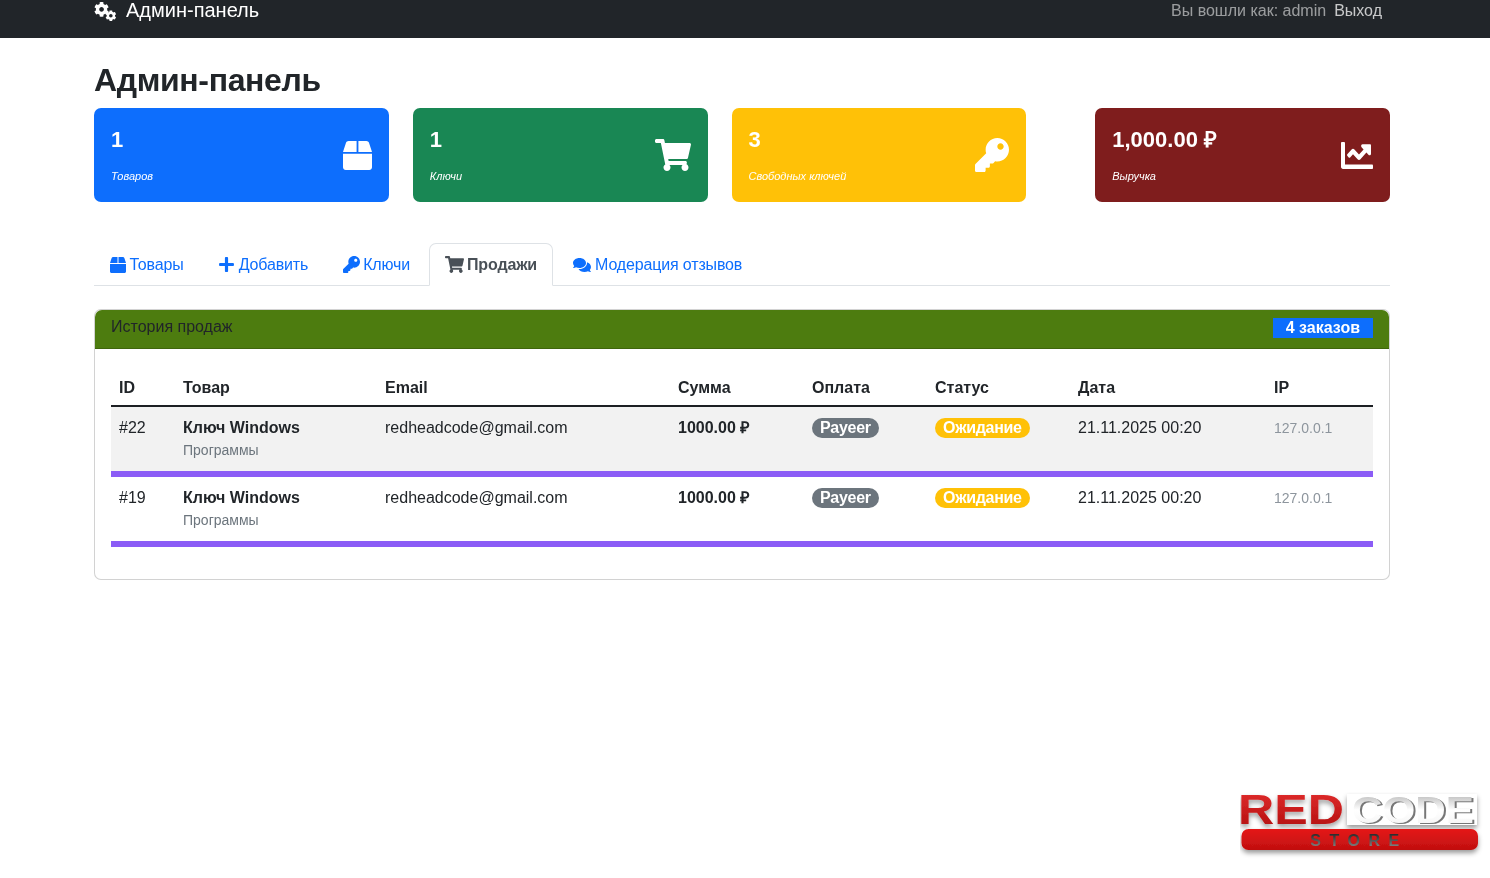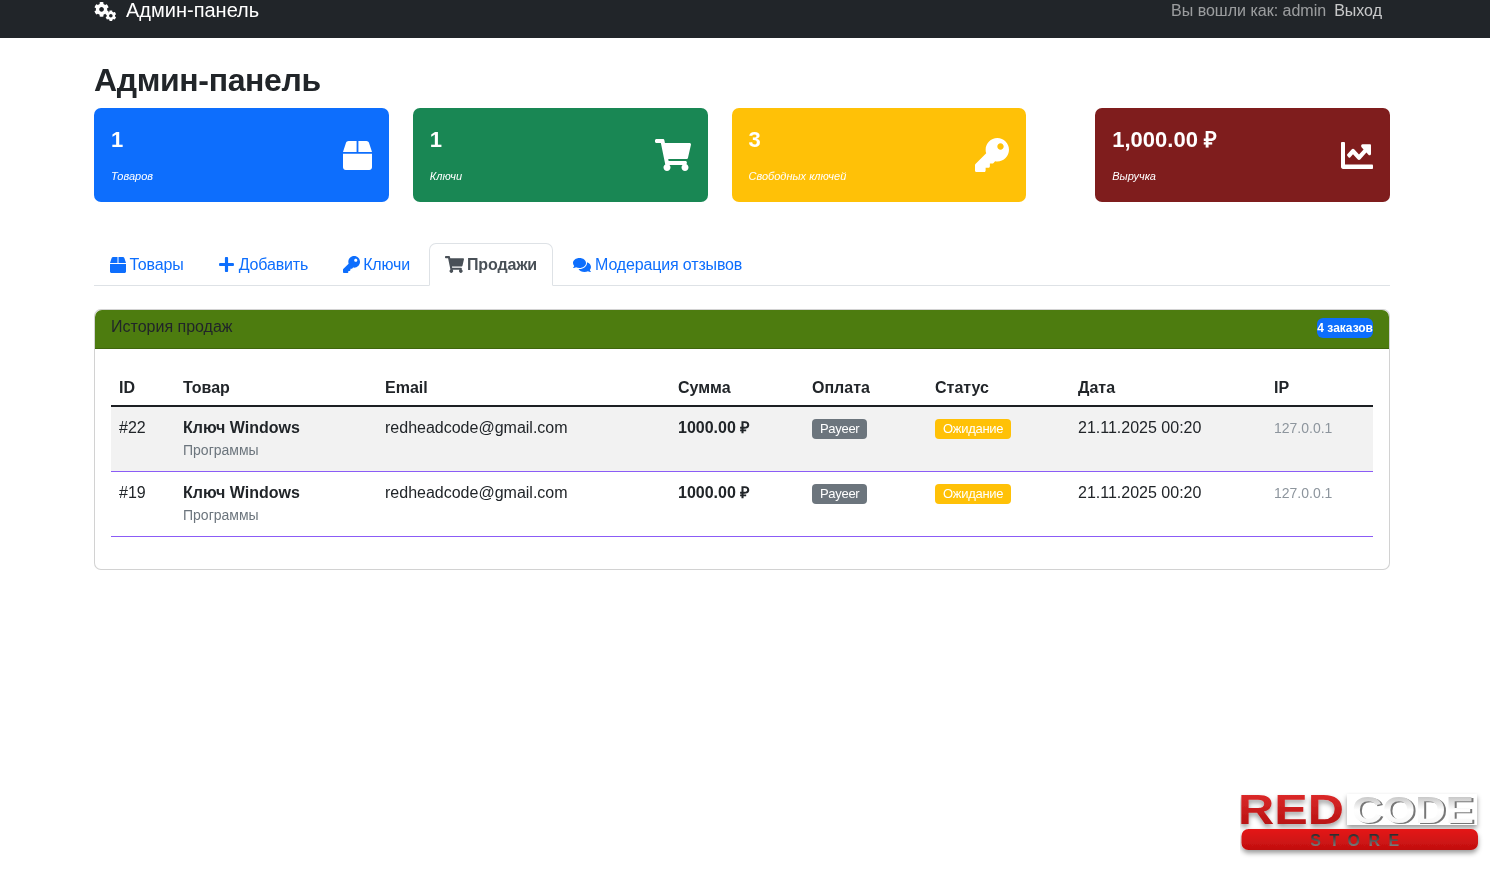--- a/index.html
+++ b/index.html
@@ -98,37 +98,37 @@
   border-bottom: 1px solid rgba(0,0,0,.175);
   border-radius: 7px 7px 0 0;
   padding: 8px 16px;
   display: flex;
   justify-content: space-between;
   align-items: flex-start;
   height: 39px;
 }
 .badge-blue {
   background: #0d6efd; color: #fff;
-  font-size: 12px; font-weight: bold;
-  padding: 4px 0; border-radius: 6px;
+  font-size: 16px; font-weight: bold;
+  padding: 4px 13px; border-radius: 0;
   line-height: 12px;
 }
 .card-body { padding: 16px; }
 table { border-collapse: collapse; width: 100%; margin-bottom: 16px; table-layout: fixed; }
 th { text-align: left; font-weight: bold; padding: 11px 8px 5px 8px; line-height: 24px; border-bottom: 2.5px solid #1c1f23; }
-td { padding: 9px 8px 10px 8px; line-height: 24px; vertical-align: top; border-bottom: 1px solid #8b5cf6; }
+td { padding: 9px 8px 10px 8px; line-height: 24px; vertical-align: top; border-bottom: 6px solid #8b5cf6; }
 tr.stripe td { background: #f2f2f2; }
 .tname { font-weight: bold; line-height: 24px; }
 .tcat { color: #6c757d; font-size: 14px; line-height: 21px; }
 .sum { font-weight: bold; }
 .ip { color: #8d959d; font-size: 14px; }
 .badge {
   display: inline-block;
-  color: #fff; font-size: 13px; font-weight: normal;
-  padding: 4px 8px; border-radius: 4px; line-height: 12px;
+  color: #fff; font-size: 16px; font-weight: bold;
+  padding: 4px 8px; border-radius: 10px; line-height: 12px;
   letter-spacing: -0.3px;
   margin-top: 1px;
 }
 .badge.gray { background: #6c757d; }
 .badge.yellow { background: #ffc107; }
 .badge.green { background: #198754; }
 
 .logo { position: fixed; left: 1240px; top: 792px; }
 </style>
 </head>

